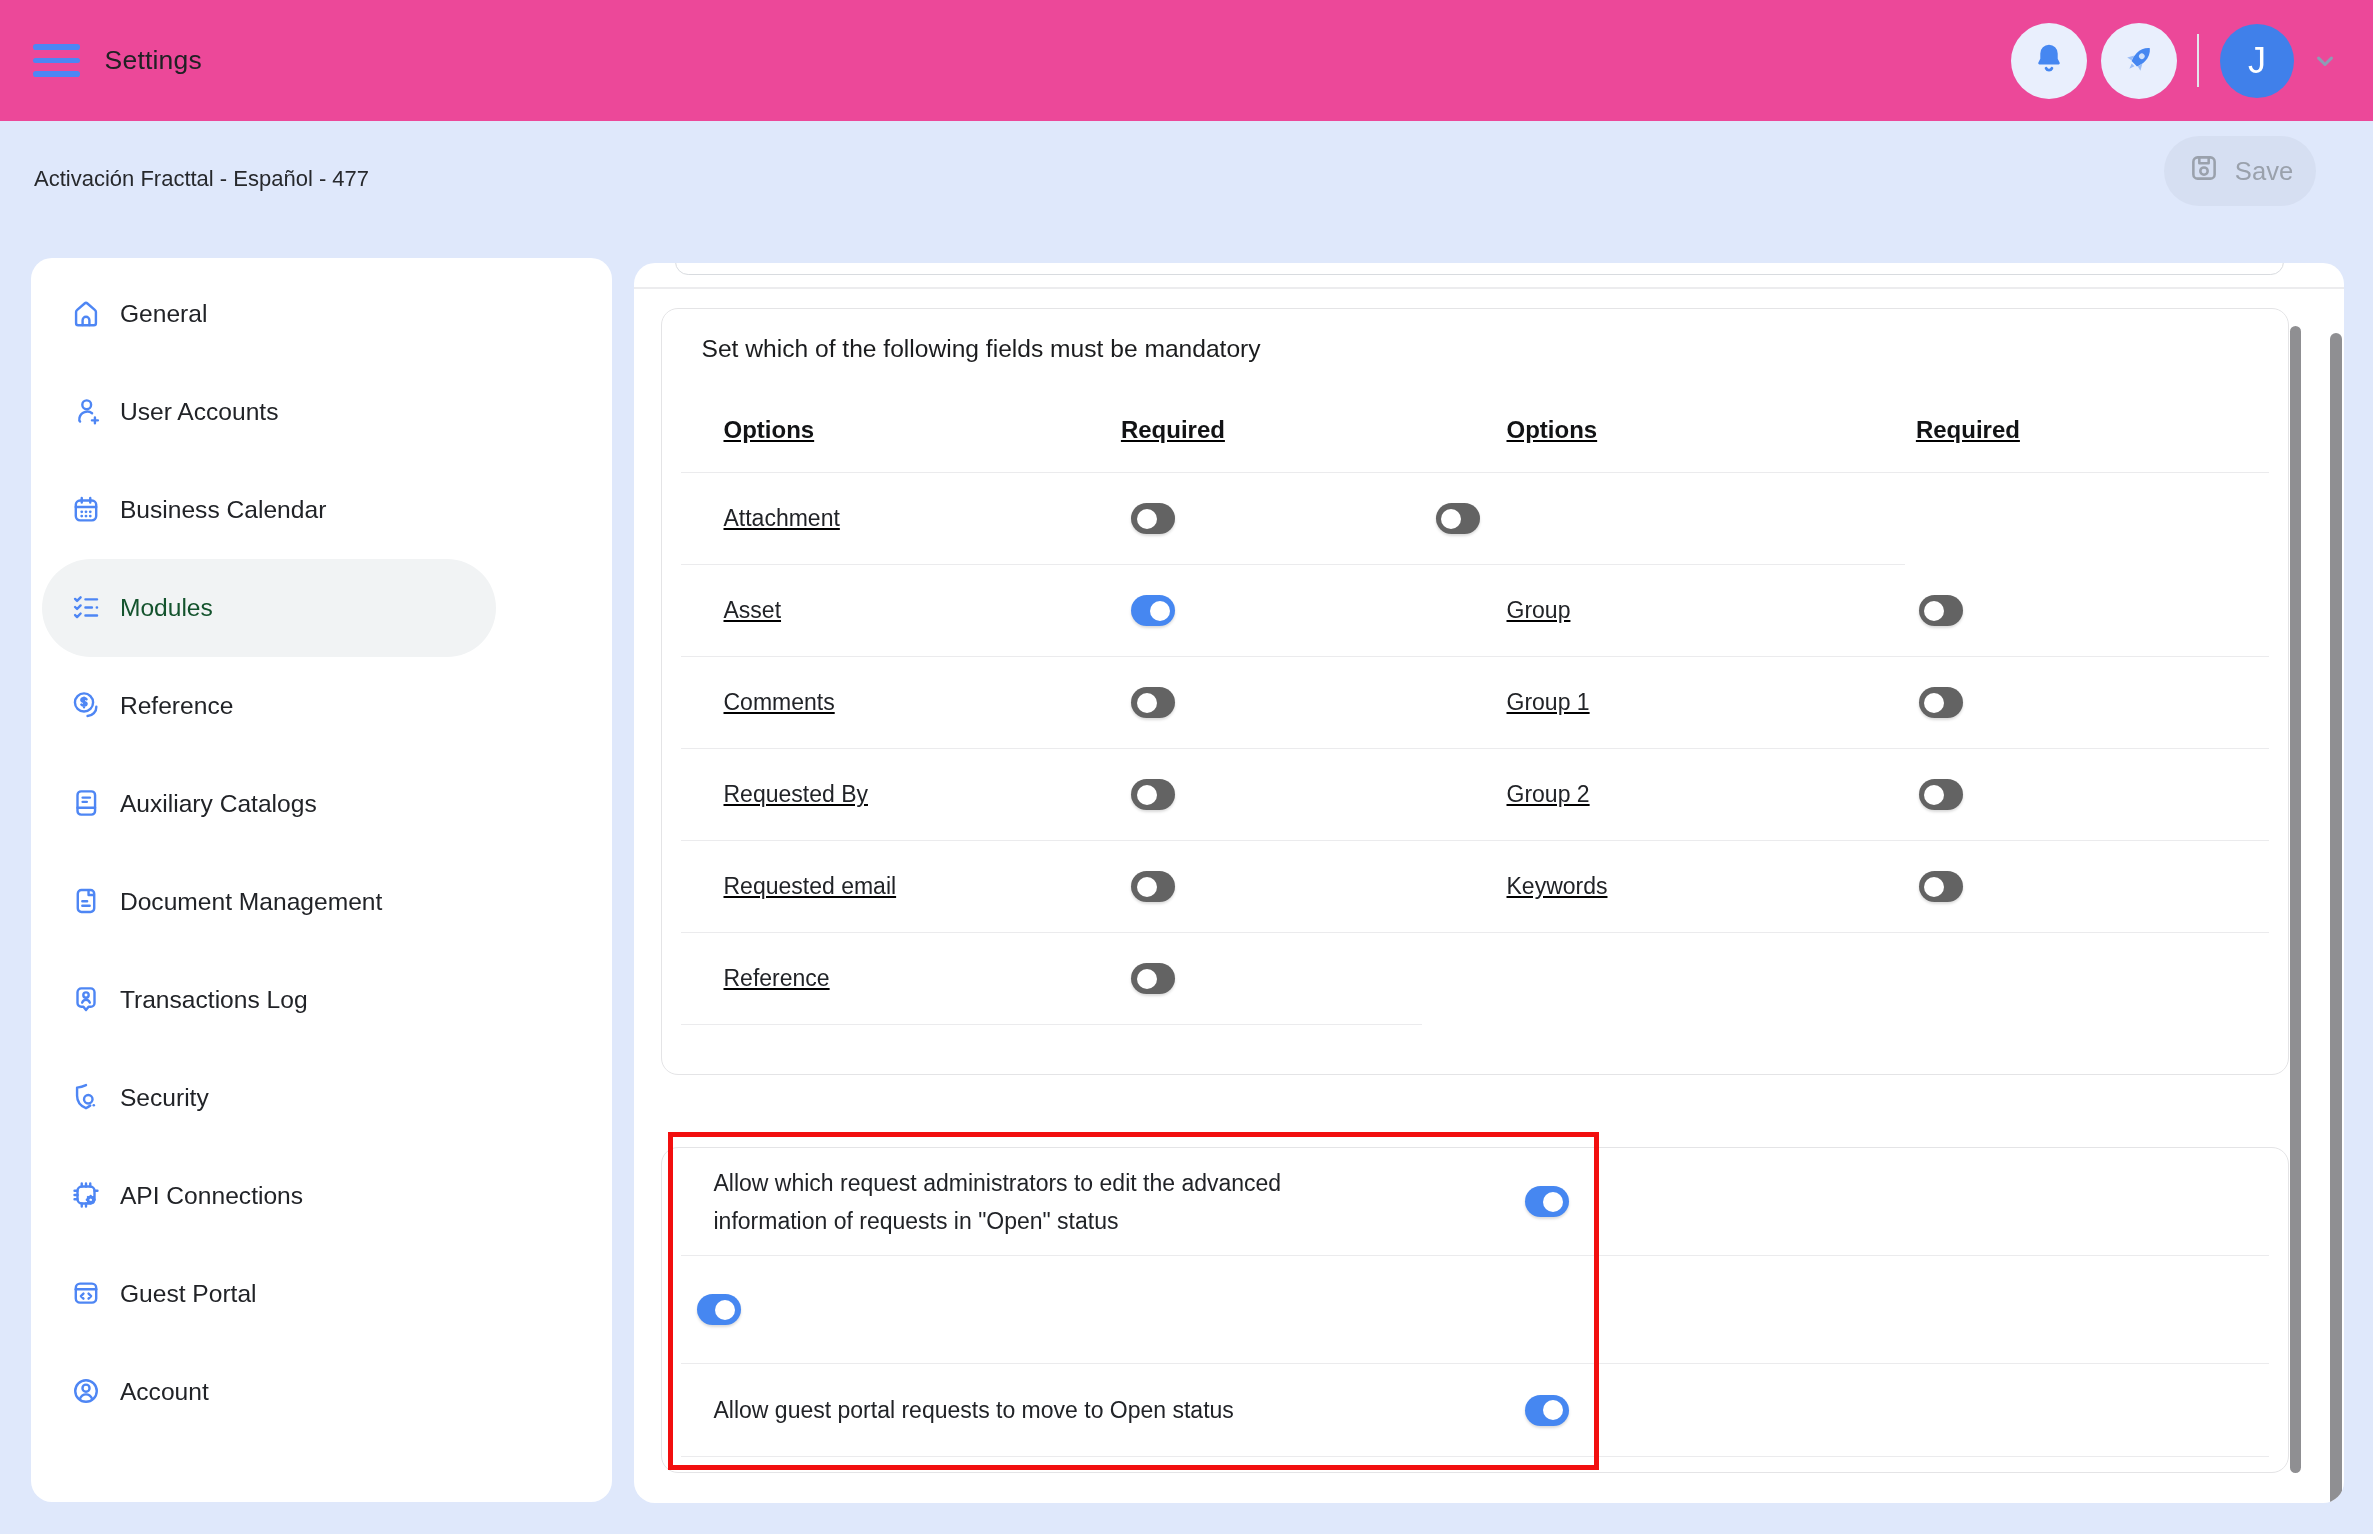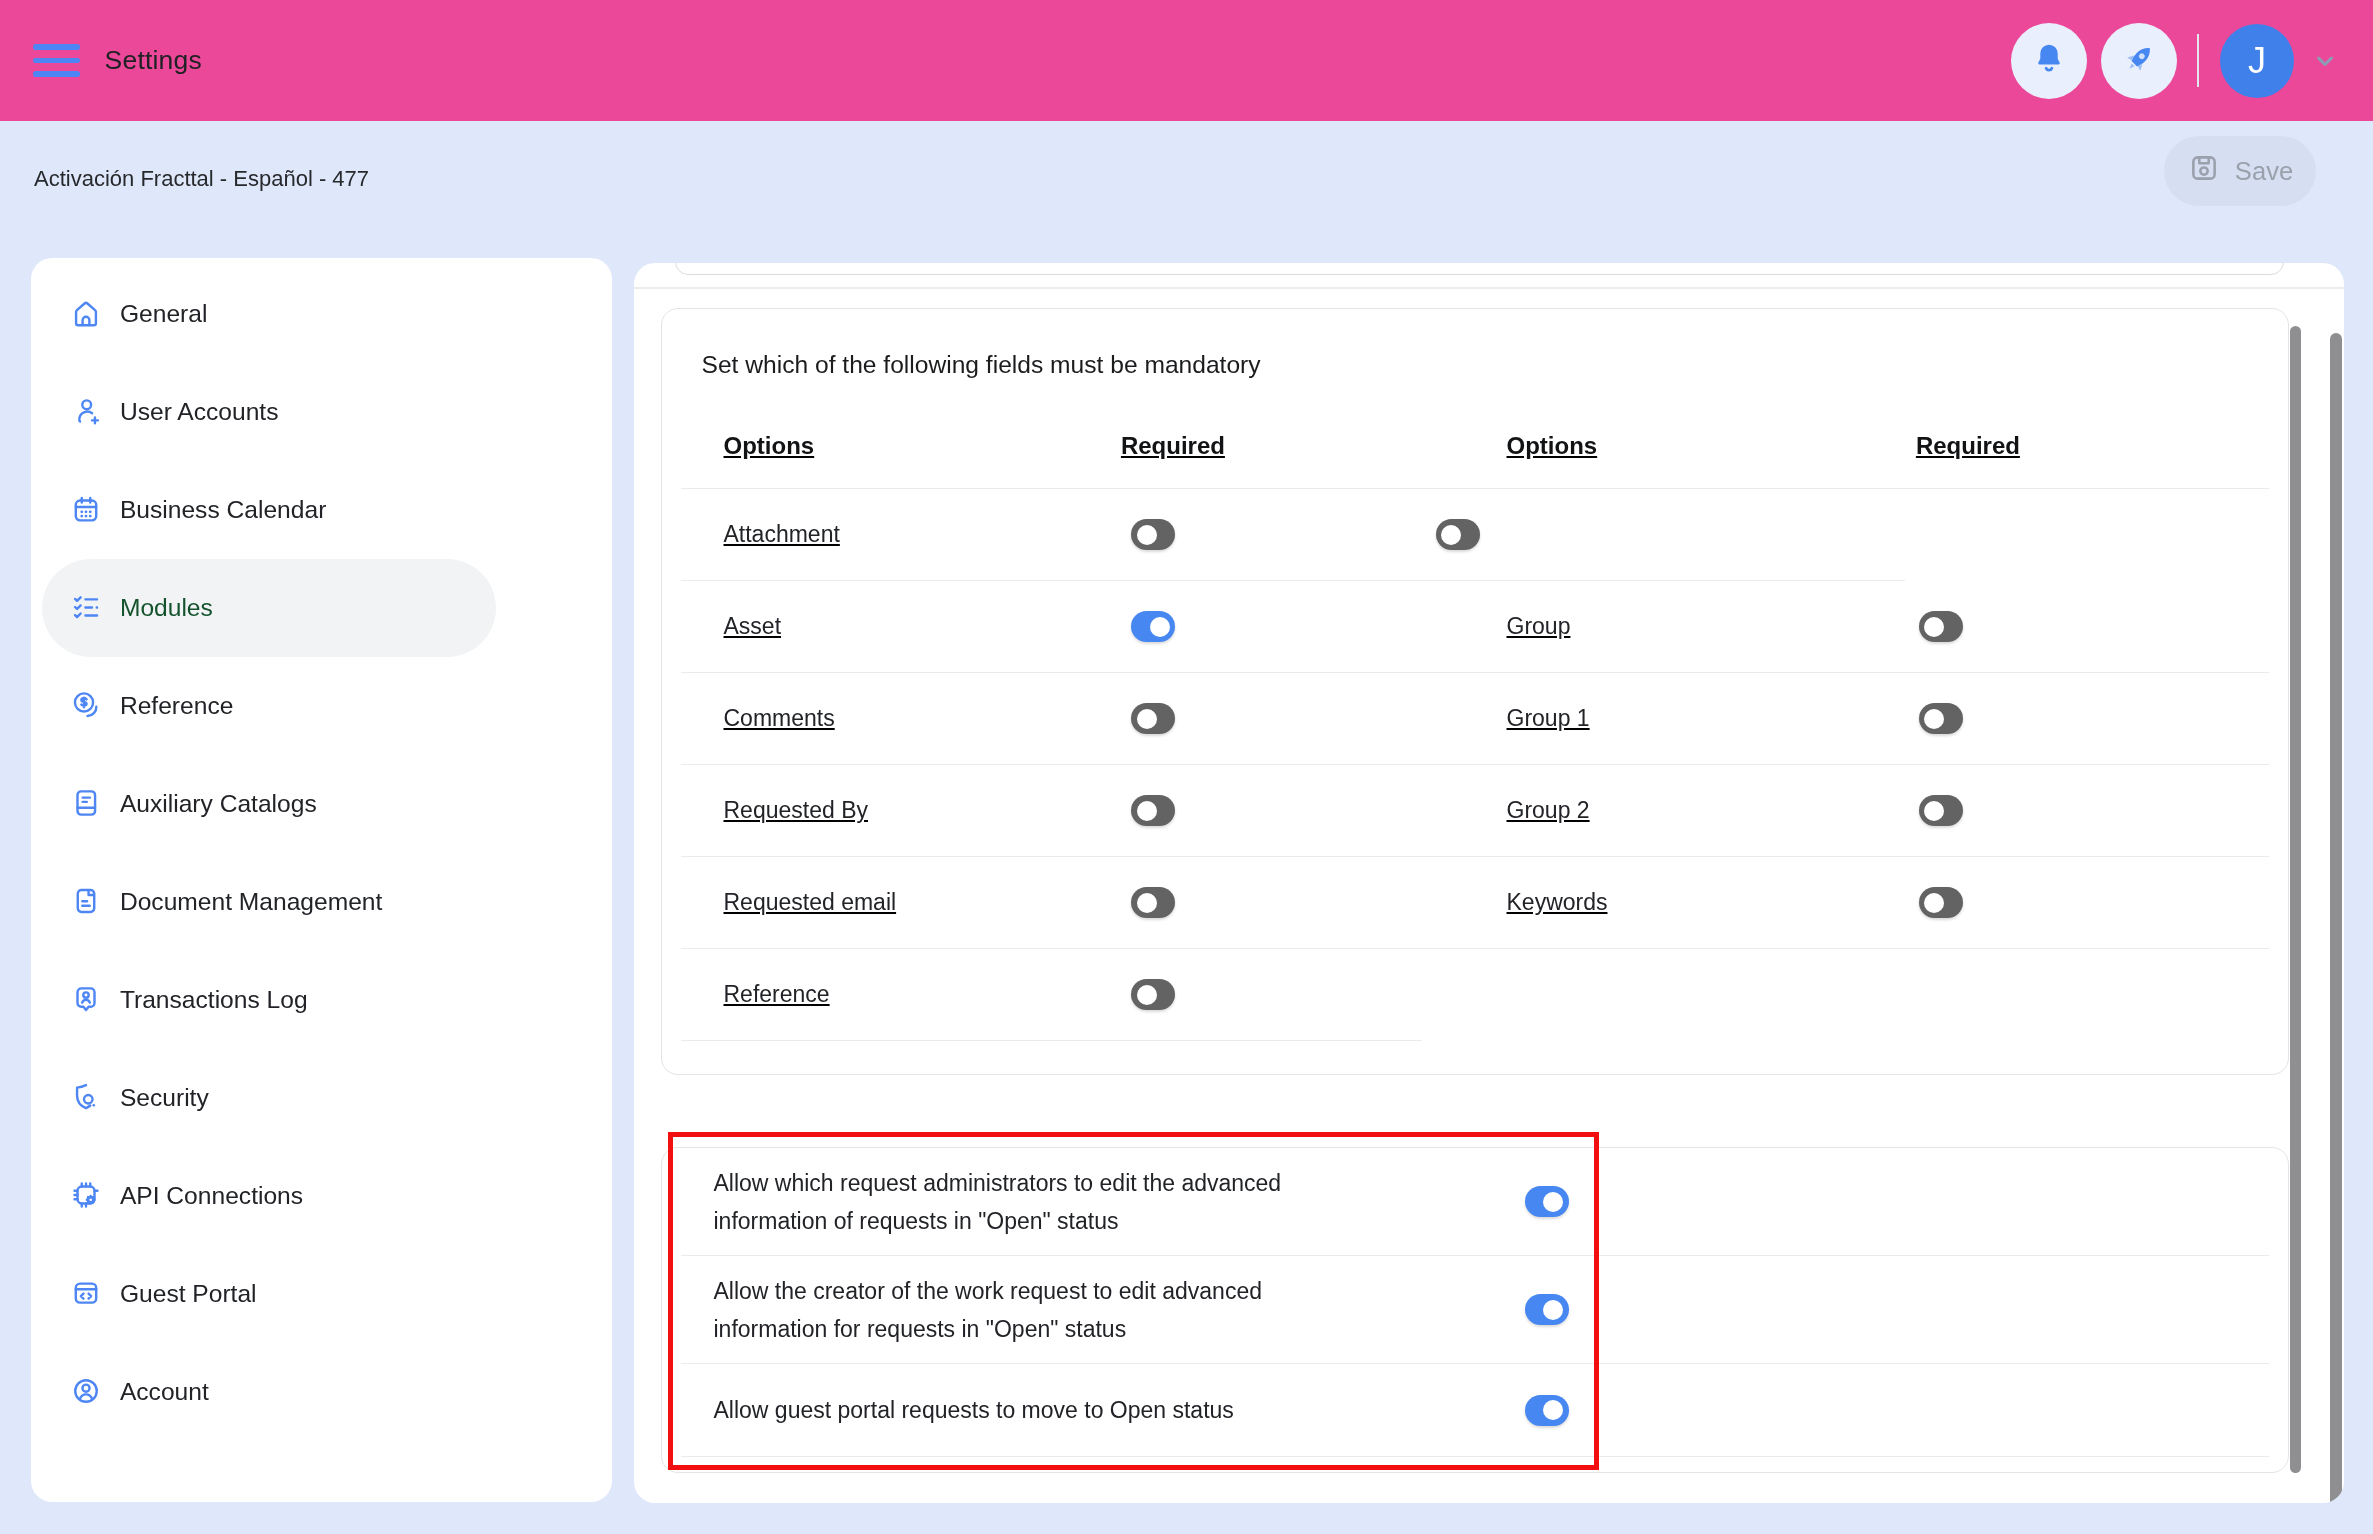--- a/index.html
+++ b/index.html
@@ -28,21 +28,21 @@
              padding-left:26.5px;box-sizing:border-box;gap:17px;cursor:pointer;}
   .side-item svg{width:34px;height:34px;flex:none;}
   .side-item .lbl{font-size:24.6px;color:#212327;white-space:nowrap;}
   .side-item.selected{background:#f1f3f4;}
   .side-item.selected .lbl{color:#14532d;}
 
   
   .panel{position:absolute;left:634px;top:263px;width:1710px;height:1240px;background:#fff;border-radius:21px;overflow:hidden;}
   .partial-card{position:absolute;left:41px;top:-16px;width:1609px;height:28px;border:1.9px solid #d8dbdf;border-radius:13.2px;background:#fff;box-sizing:border-box;}
   .panel-divider{position:absolute;left:0;top:24px;width:100%;height:1.9px;background:#ececee;}
-  .card{position:absolute;background:#fff;border:1.9px solid #e4e4e6;border-radius:17px;box-sizing:border-box;padding:16px 19px;}
+  .card{position:absolute;background:#fff;border:1.9px solid #e4e4e6;border-radius:17px;box-sizing:border-box;padding:0 19px;}
   .card1{left:26.5px;top:45px;width:1628px;height:767px;}
   .card2{left:26.5px;top:884px;width:1628px;height:326px;padding:0 19px;}
 
   .heading{height:79px;display:flex;align-items:center;padding-left:21px;font-size:24.6px;color:#1b1c1e;}
 
   .trow{display:grid;grid-template-columns:429px 312px 483px 1fr;height:92px;text-decoration:underline;}
   .trow.head{height:85px;}
   .cell{display:flex;align-items:center;height:100%;box-sizing:border-box;border-bottom:1.4px solid #ebebed;}
   .cell.nb{border-bottom:none;}
   .cell.lblL{padding-left:43px;}
@@ -358,21 +358,20 @@
     <div class="card card2" id="advanced-rows">
         <div class="arow" style="height: 107px;">
           <div class="txt">Allow which request administrators to edit the advanced information of requests in "Open" status</div>
           <div>
             <div class="switch on">
               <div class="knob"></div>
             </div>
           </div>
         </div>
         <div class="arow" style="height: 107px;">
-          <div class="txt">Allow the creator of the work request to edit advanced information for requests in "Open" status</div>
           <div>
             <div class="switch on">
               <div class="knob"></div>
             </div>
           </div>
         </div>
         <div class="arow" style="height: 92px;">
           <div class="txt">Allow guest portal requests to move to Open status</div>
           <div>
             <div class="switch on">

